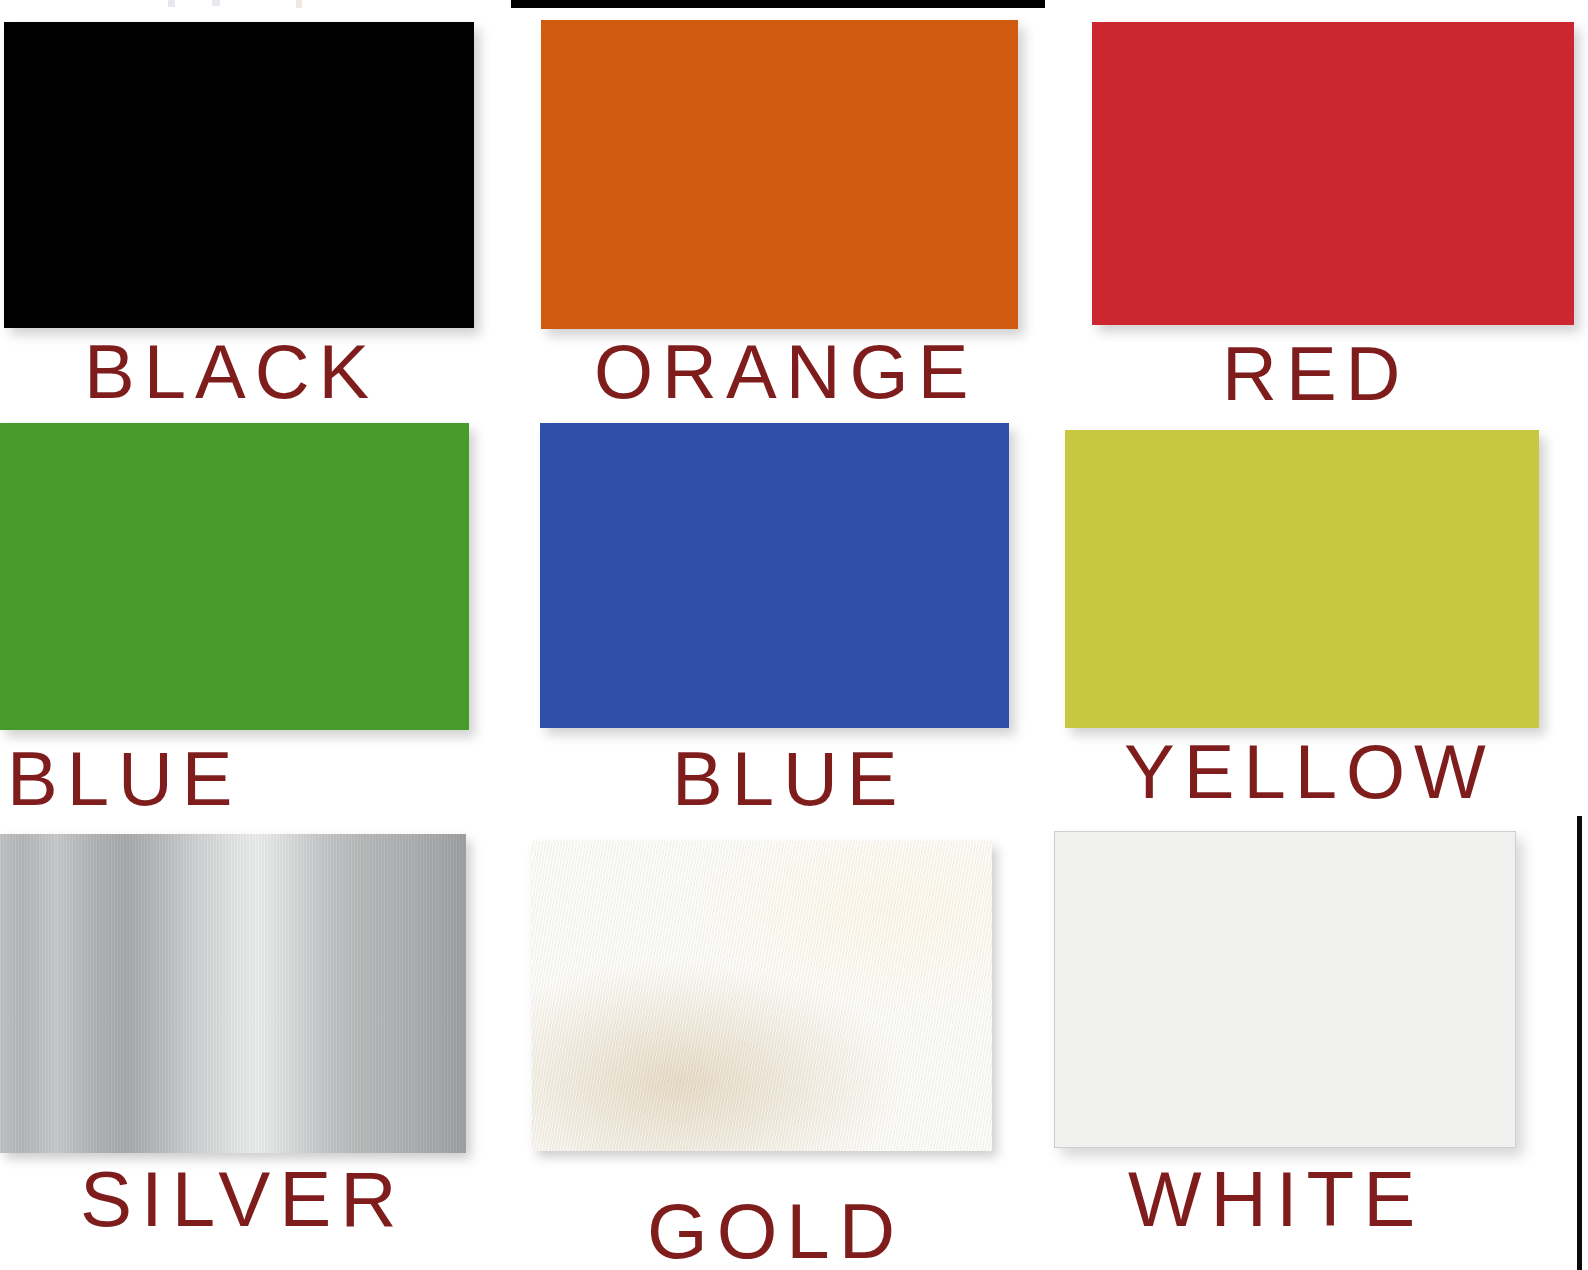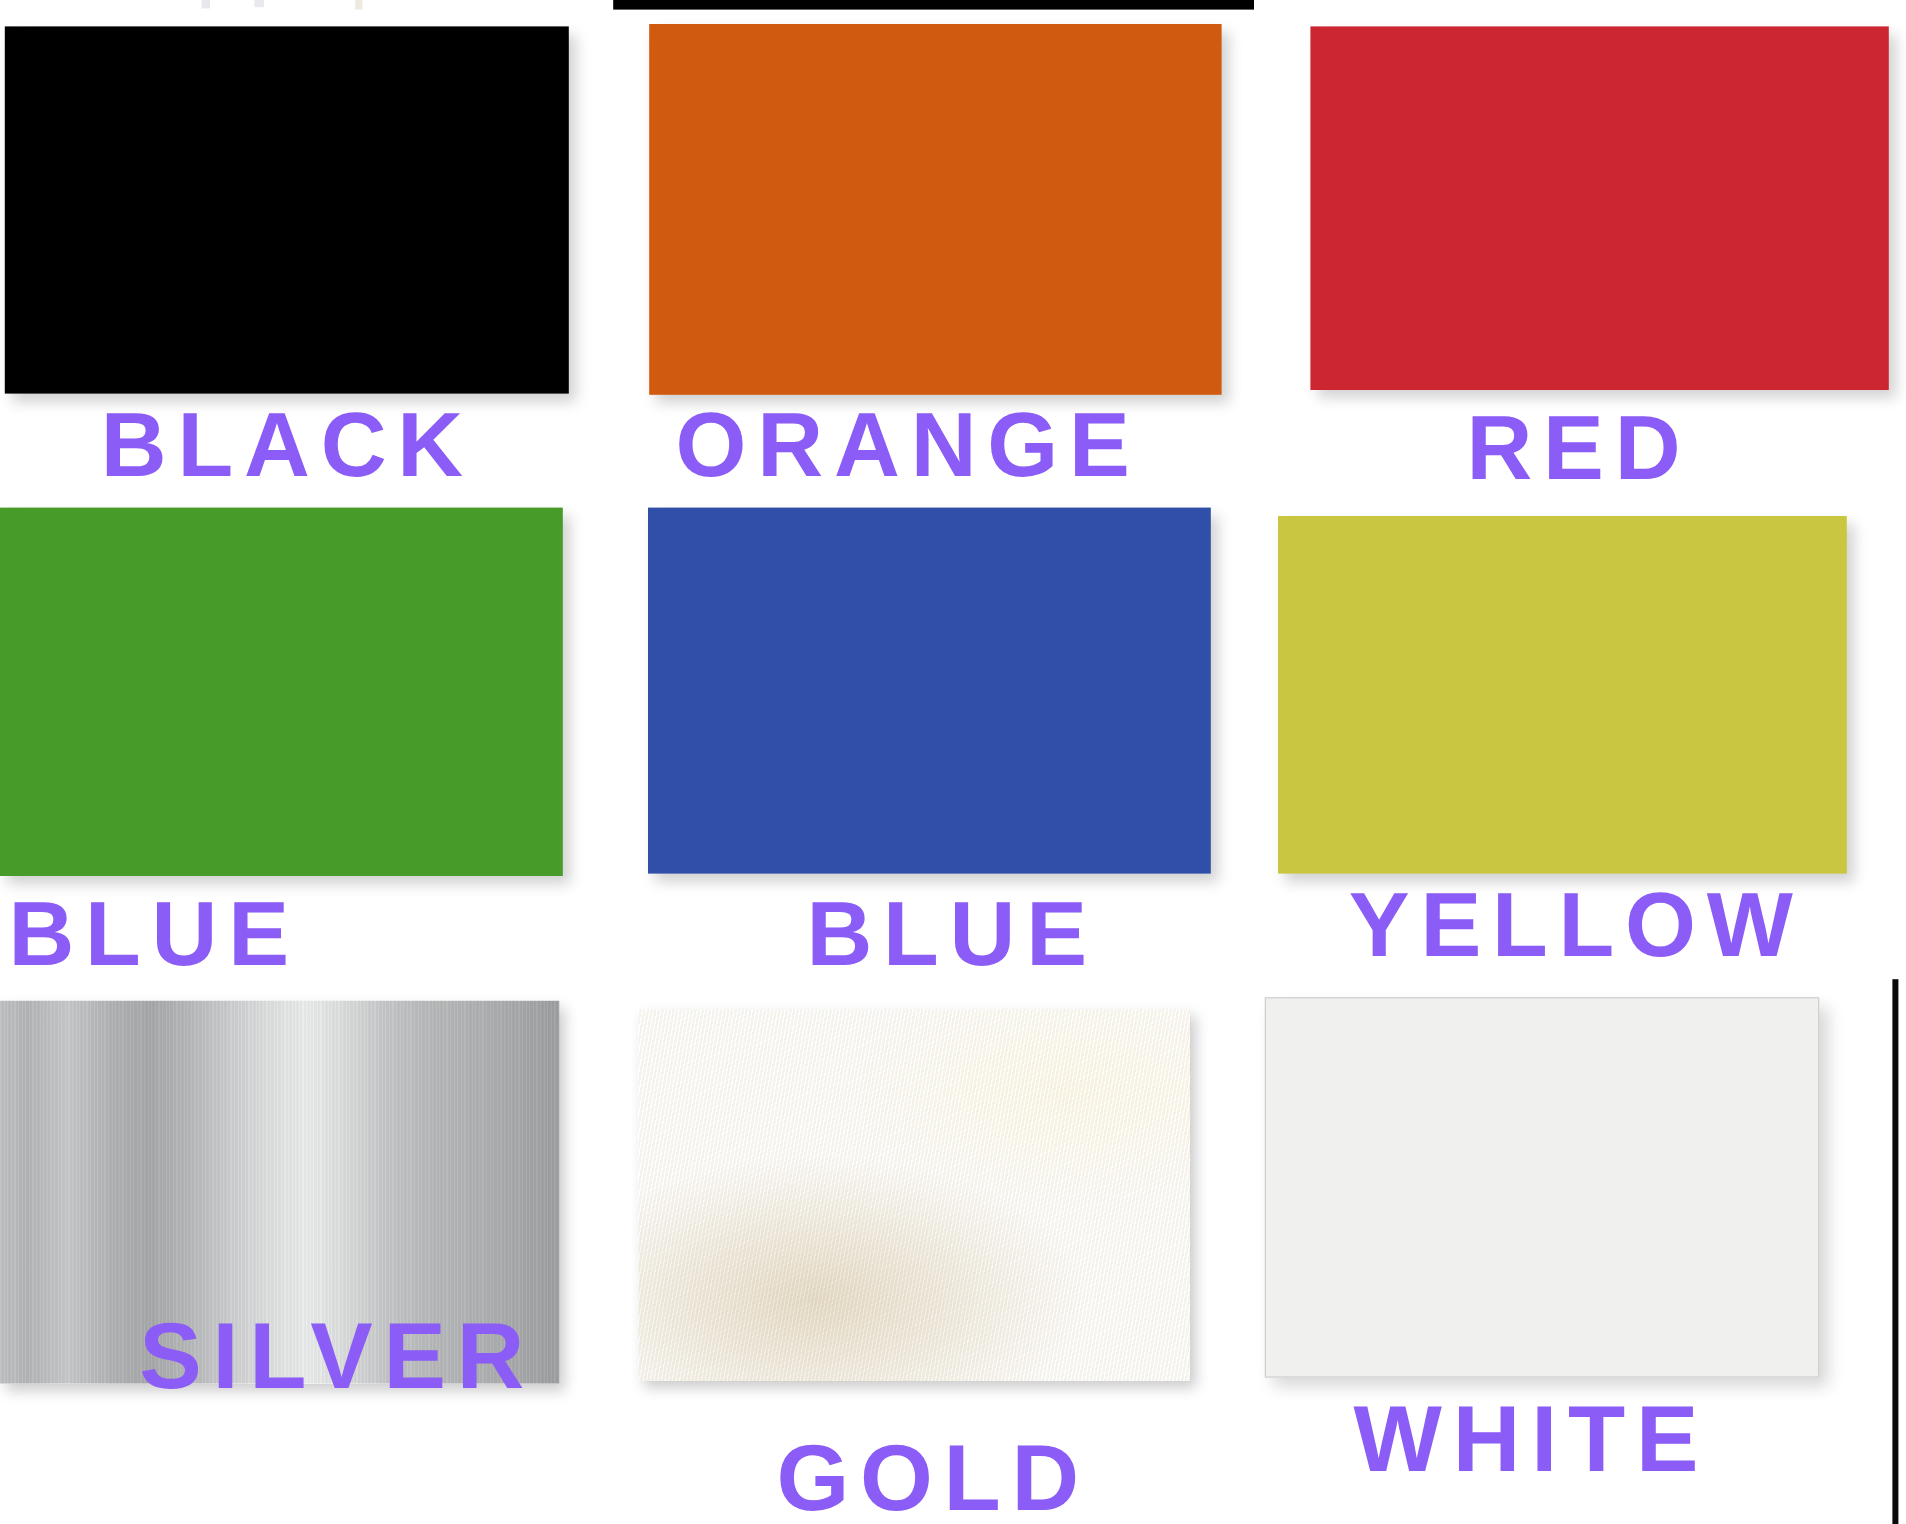--- a/index.html
+++ b/index.html
@@ -56,22 +56,22 @@
   }
   .cell {
     position: absolute;
   }
   .swatch {
     position: absolute;
     box-sizing: border-box;
   }
   .label {
     position: absolute;
-    color: #8b5cf6;
-    font-weight: 700;
+    color: #7f1d1d;
+    font-weight: 400;
     white-space: nowrap;
     line-height: 1;
   }
 
   
   .lbl-r1 { font-size: 76px; letter-spacing: 9px; }
   
   .lbl-r2 { font-size: 76px; letter-spacing: 9px; }
   
   .lbl-r3 { font-size: 78px; letter-spacing: 9px; }
@@ -90,28 +90,28 @@
   #sw-blue   { left: 540px;  top: 423px; width: 469px; height: 305px; }
   #sw-yellow { left: 1065px; top: 430px; width: 474px; height: 298px; }
 
   #sw-silver { left: 0px;    top: 834px; width: 466px; height: 319px; }
   #sw-gold   { left: 532px;  top: 841px; width: 460px; height: 310px; }
   #sw-white  { left: 1054px; top: 831px; width: 462px; height: 317px;
                 border: 1px solid #cfcfcf; }
 
   
   #lb-black  { left: 84px;   top: 334px; }
-  #lb-orange { left: 563px;  top: 334px; }
+  #lb-orange { left: 594px;  top: 334px; }
   #lb-red    { left: 1222px; top: 336px; }
 
   #lb-green  { left: 7px;    top: 741px; }
   #lb-blue   { left: 672px;  top: 741px; }
   #lb-yellow { left: 1124px; top: 734px; }
 
-  #lb-silver { left: 80px;   top: 1091px; margin-left: 36px; }
+  #lb-silver { left: 80px;   top: 1160px; }
   #lb-gold   { left: 647px;  top: 1192px; }
   #lb-white  { left: 1128px; top: 1160px; }
 
   
   .metal-silver {
     background:
       linear-gradient(to right,
         #c2c3c4 0%,
         #b6b7b8 5%,
         #c9cacb 12%,

